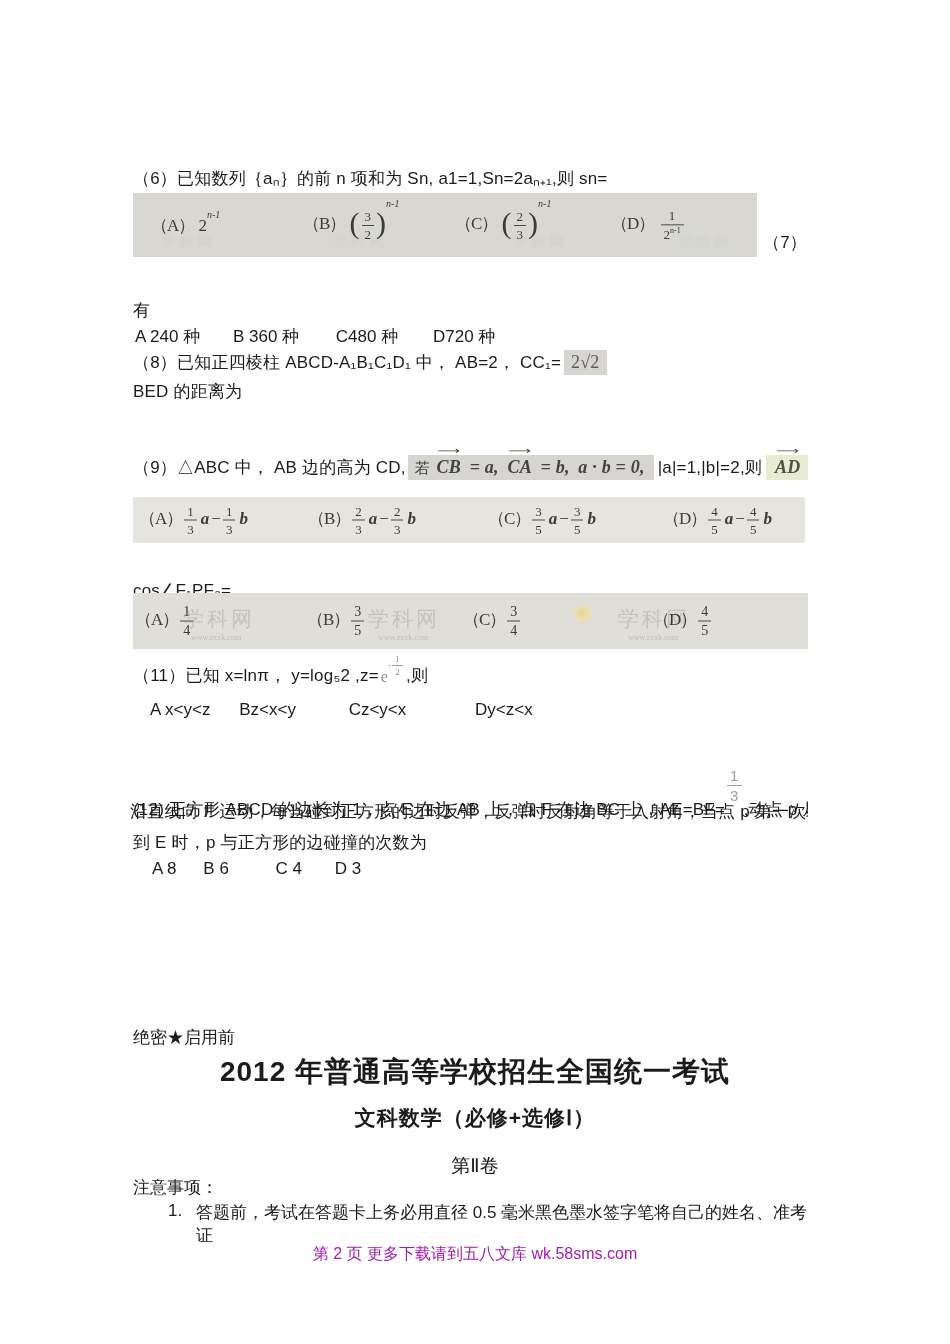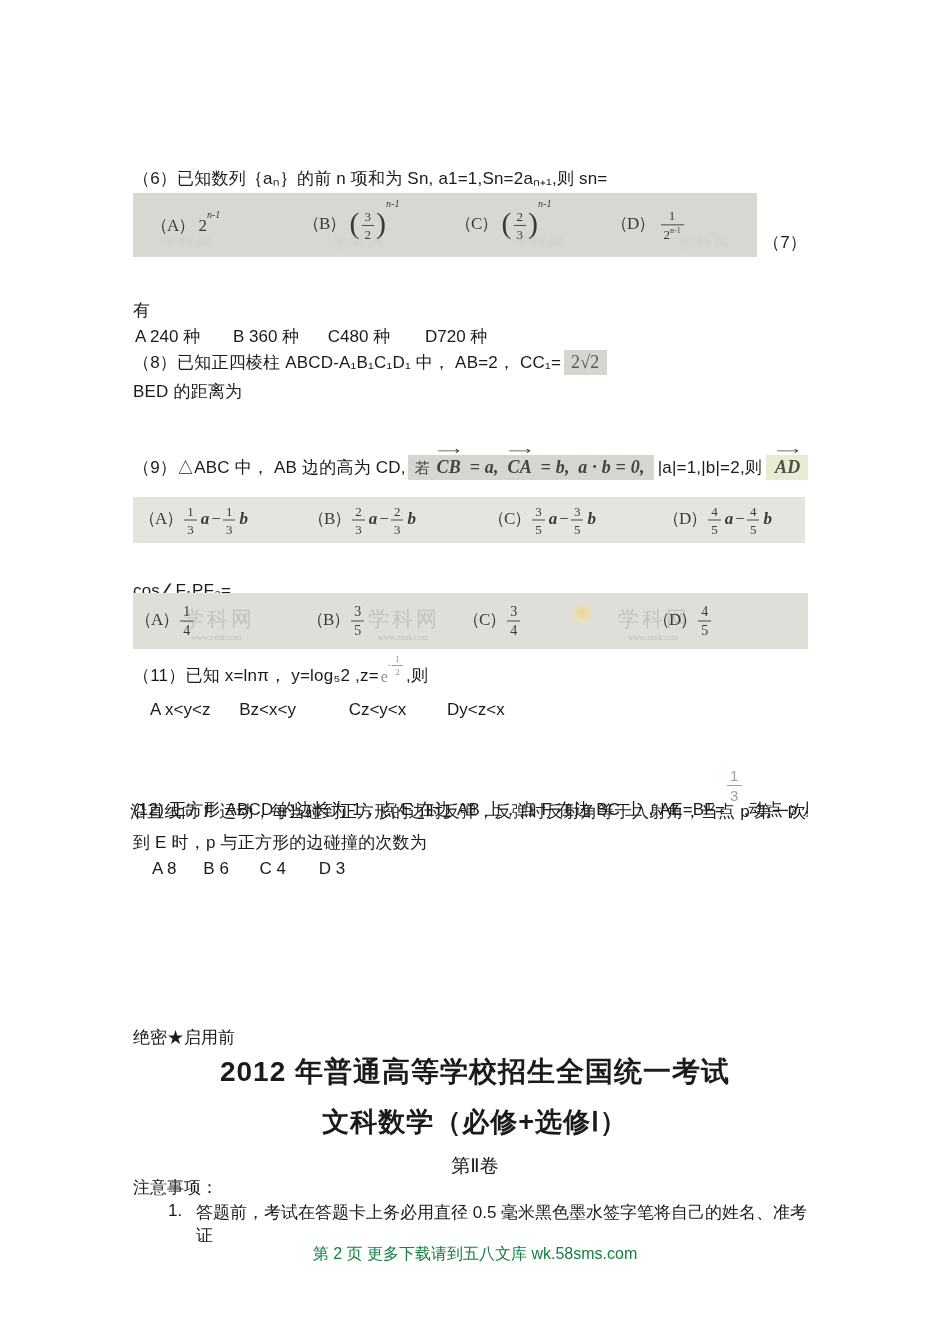--- a/index.html
+++ b/index.html
@@ -35,23 +35,23 @@
   
   .wm{position:absolute;color:#a3a096;opacity:.45;font-size:21px;letter-spacing:3px;filter:blur(.6px);white-space:nowrap;}
   .wmurl{position:absolute;color:#aba89f;opacity:.6;font-size:8px;white-space:nowrap;}
   .wm-faint{opacity:.16;filter:blur(1px);}
   .blob{position:absolute;width:20px;height:18px;border-radius:50%;
         background:radial-gradient(circle at 45% 45%, #eccf5f 0%, #f2e3a0 55%, rgba(255,255,255,0) 75%);opacity:.55;}
   .opts-line{font-size:17px;white-space:nowrap;}
   .opts-line span{display:inline-block;}
   .center-line{position:absolute;left:10px;width:930px;text-align:center;}
   .title{font-size:28px;font-weight:bold;letter-spacing:1px;}
-  .subtitle{font-size:27px;font-weight:bold;letter-spacing:1px;text-align:center;}
+  .subtitle{font-size:21px;font-weight:bold;letter-spacing:1px;text-align:center;}
   .volume{font-size:19px;}
-  .footer{font-size:16px;color:#15803d;}
+  .footer{font-size:16px;color:#a21caf;}
   .sqrt{font-family:"DejaVu Sans",sans-serif;}
 </style>
 </head>
 <body>
 
 <div class="page">
 
   <div class="abs stem" style="left:133px;top:166px;">（6）已知数列｛aₙ｝的前 n 项和为 Sn, a1=1,Sn=2aₙ₊₁,则 sn=</div>
 
   <div class="strip" style="left:133px;top:193px;width:624px;height:64px;background:#d8d7d2;">
@@ -75,21 +75,21 @@
     <span class="cell" style="left:478px;">
       <span class="lab">（D）</span>
       <span class="frac"><span class="fn">1</span><span class="fd"><span>2</span><sup style="font-size:8px;">n-1</sup></span></span>
     </span>
   </div>
   <div class="abs stem" style="left:763px;top:231px;">（7）</div>
 
   <div class="abs stem" style="left:133px;top:299px;">有</div>
   <div class="abs opts-line" style="left:135px;top:325px;">
     <span style="margin-right:28px;">A 240 种</span>
-    <span style="margin-right:24px;">B 360 种</span>
+    <span style="margin-right:32px;">B 360 种</span>
     <span style="margin-right:30px;">C480 种</span>
     <span>D720 种</span>
   </div>
 
   <div class="abs stem row" style="left:133px;top:350px;text-align:right;">
     <span>（8）已知正四棱柱 ABCD-A₁B₁C₁D₁ 中， AB=2， CC₁=</span>
     <span class="imgbox" style="margin:0 3px;color:#5a5a56;">2√2</span>
   </div>
   <div class="abs stem" style="left:133px;top:380px;">BED 的距离为</div>
 
@@ -141,32 +141,32 @@
   </div>
 
   <div class="abs stem row" style="left:133px;top:657px;height:36px;">
     <span>（11）已知 x=lnπ， y=log₅2 ,z=</span>
     <span class="eimg" style="margin:0 2px;"><span>e</span><sup class="eexp"><span>-</span><span class="frac"><span class="fn">1</span><span class="fd">2</span></span></sup></span>
     <span>,则</span>
   </div>
   <div class="abs opts-line" style="left:150px;top:700px;">
     <span style="margin-right:24px;">A x&lt;y&lt;z</span>
     <span style="margin-right:48px;">Bz&lt;x&lt;y</span>
-    <span style="margin-right:36px;">Cz&lt;y&lt;x</span>
+    <span style="margin-right:64px;">Cz&lt;y&lt;x</span>
     <span>Dy&lt;z&lt;x</span>
   </div>
 
   <div class="abs stem" style="left:133px;top:768px;">
     <span>(12) 正方形 ABCD 的边长为 1，点 E 在边 AB 上，点 F 在边 BC 上，AE=BF=</span><span class="frac frac-raised"><span class="fn">1</span><span class="fd">3</span></span><span>,动点 p 从 E 出发</span>
   </div>
   <div class="abs stem" style="left:130px;top:800px;">沿直线向 F 运动，每当碰到正方形的边时反弹，反弹时反射角等于入射角，当点 p 第一次碰</div>
   <div class="abs stem" style="left:133px;top:831px;">到 E 时，p 与正方形的边碰撞的次数为</div>
   <div class="abs opts-line" style="left:152px;top:859px;">
     <span style="margin-right:22px;">A 8</span>
-    <span style="margin-right:26px;">B 6</span>
+    <span style="margin-right:42px;">B 6</span>
     <span style="margin-right:28px;">C 4</span>
     <span>D 3</span>
   </div>
 
   <div class="abs" style="left:133px;top:1026px;font-size:17px;">绝密★启用前</div>
   <div class="center-line title" style="top:1053px;">2012 年普通高等学校招生全国统一考试</div>
   <div class="center-line subtitle" style="top:1104px;">文科数学（必修+选修Ⅰ）</div>
   <div class="center-line volume" style="top:1153px;">第Ⅱ卷</div>
   <div class="abs" style="left:133px;top:1176px;font-size:17px;">注意事项：</div>
   <div class="abs" style="left:168px;top:1201px;font-size:17px;">1.</div>

